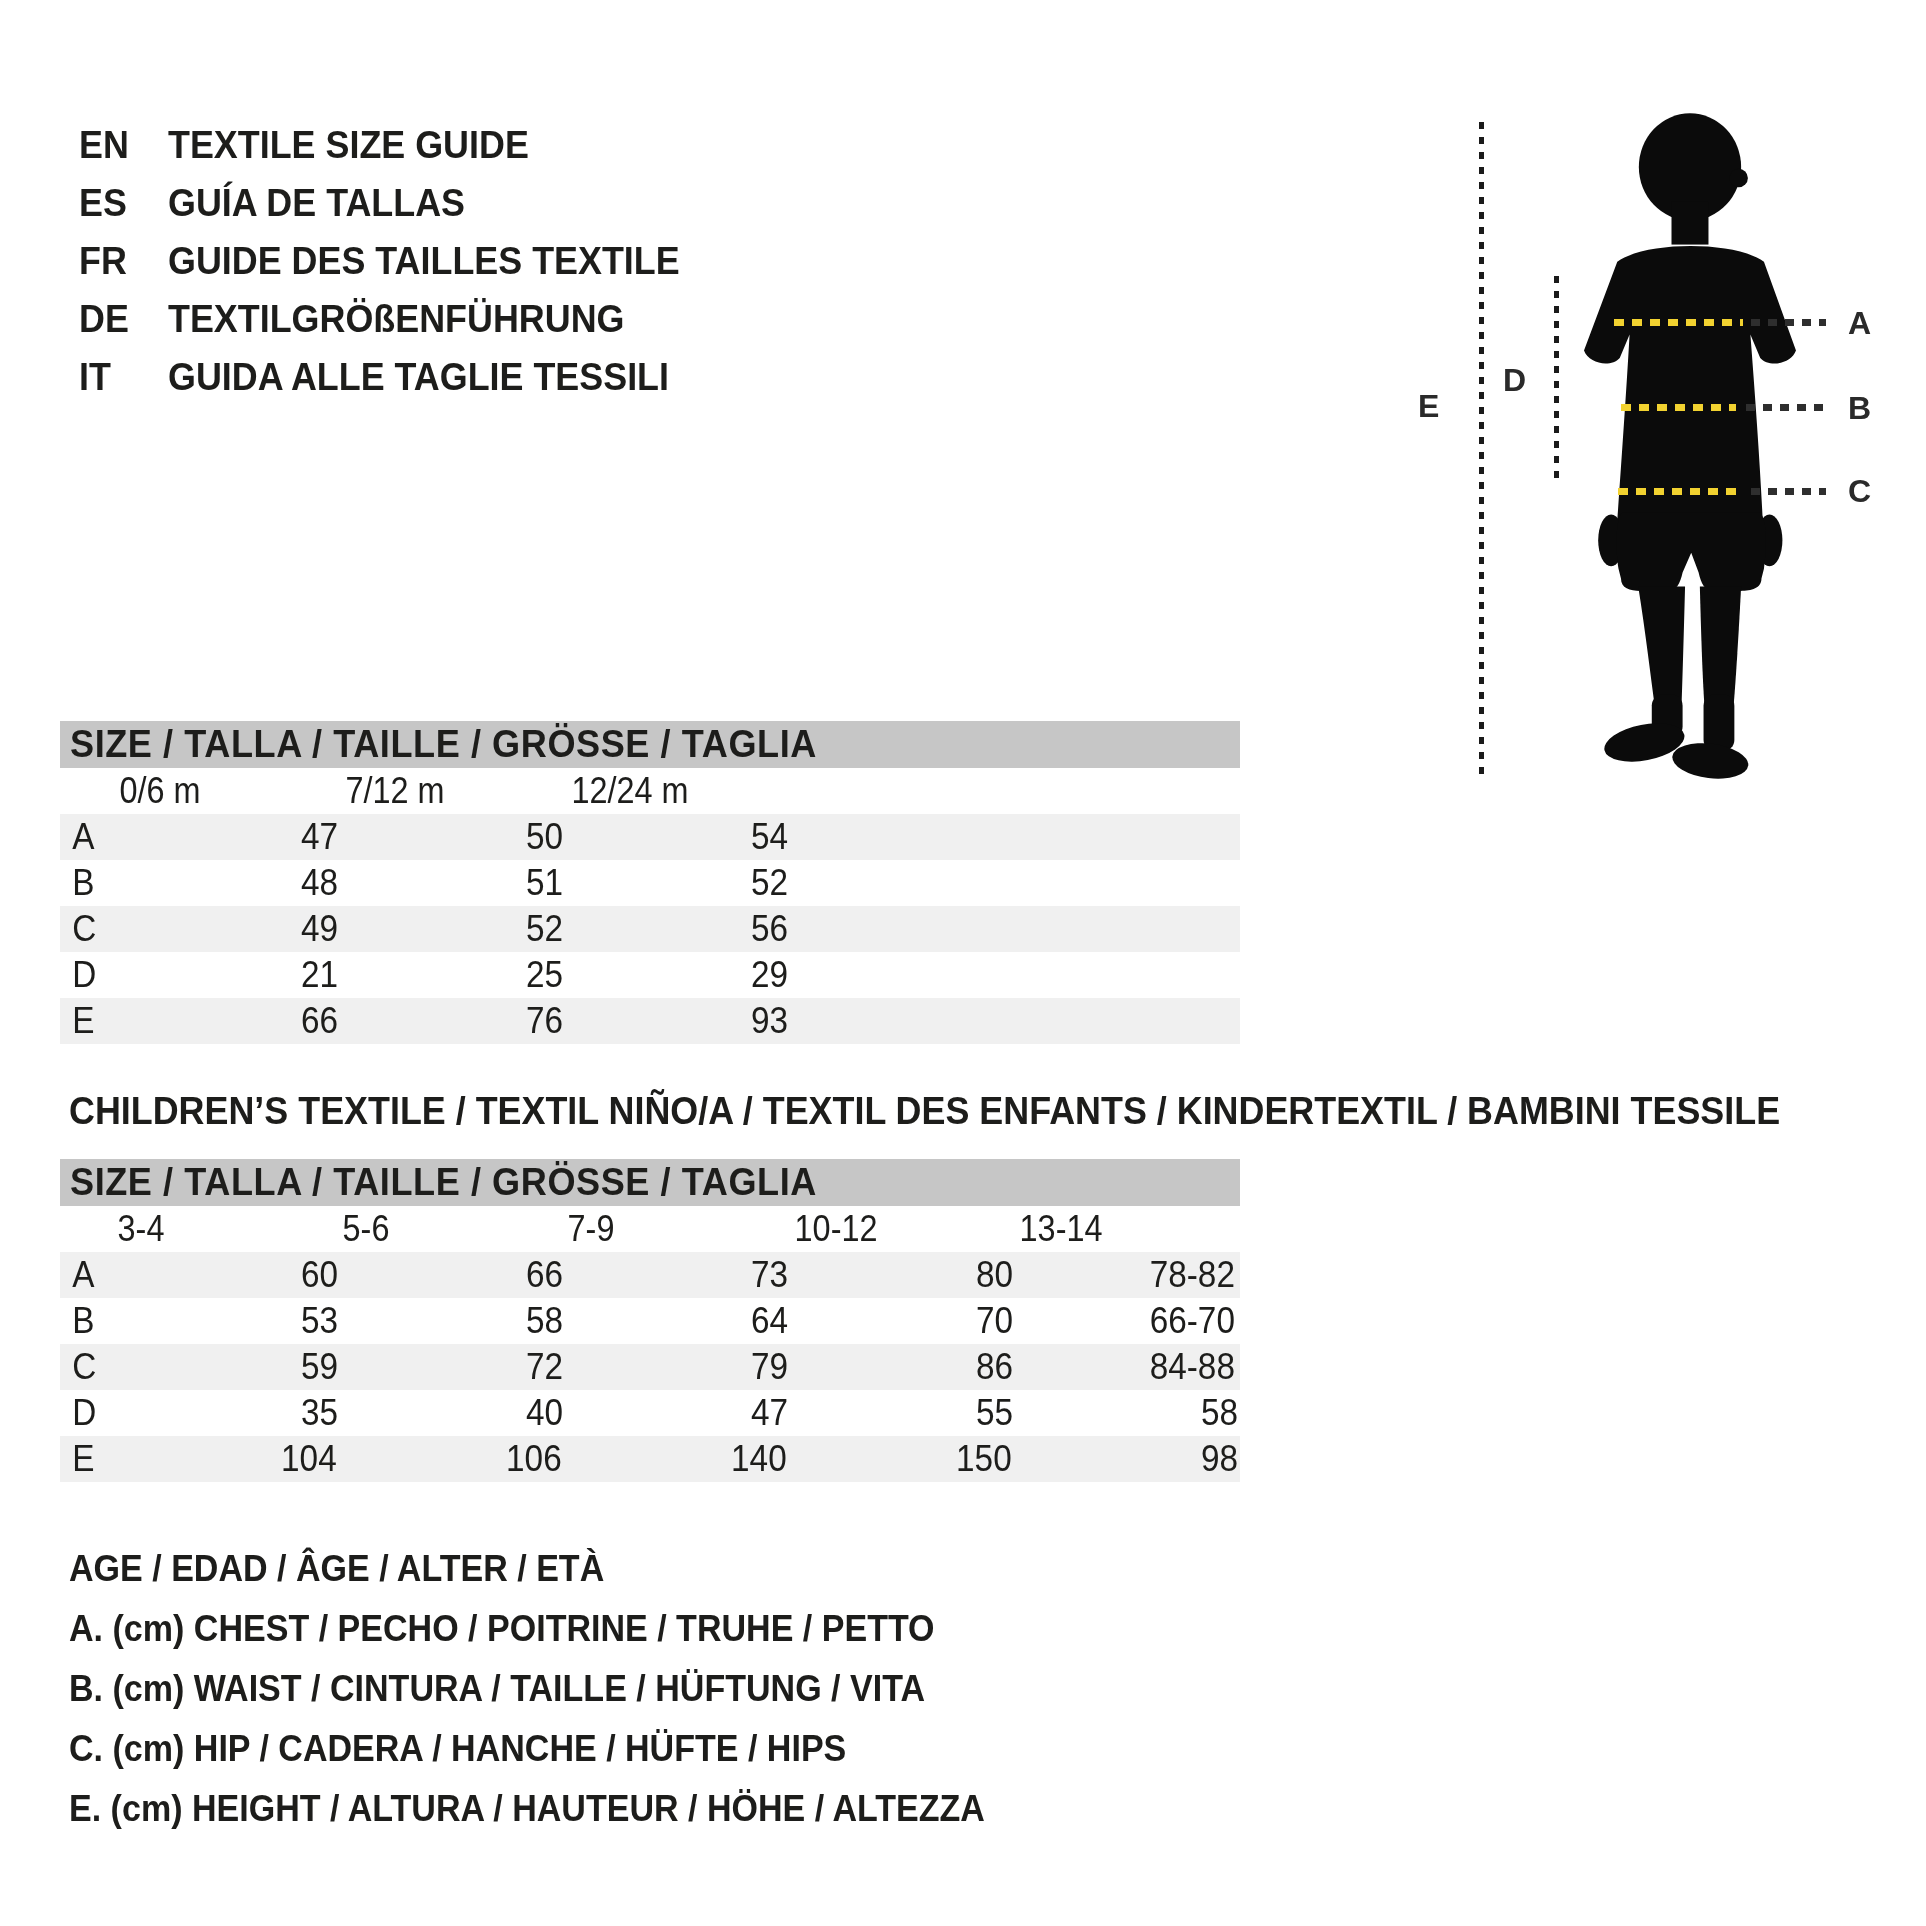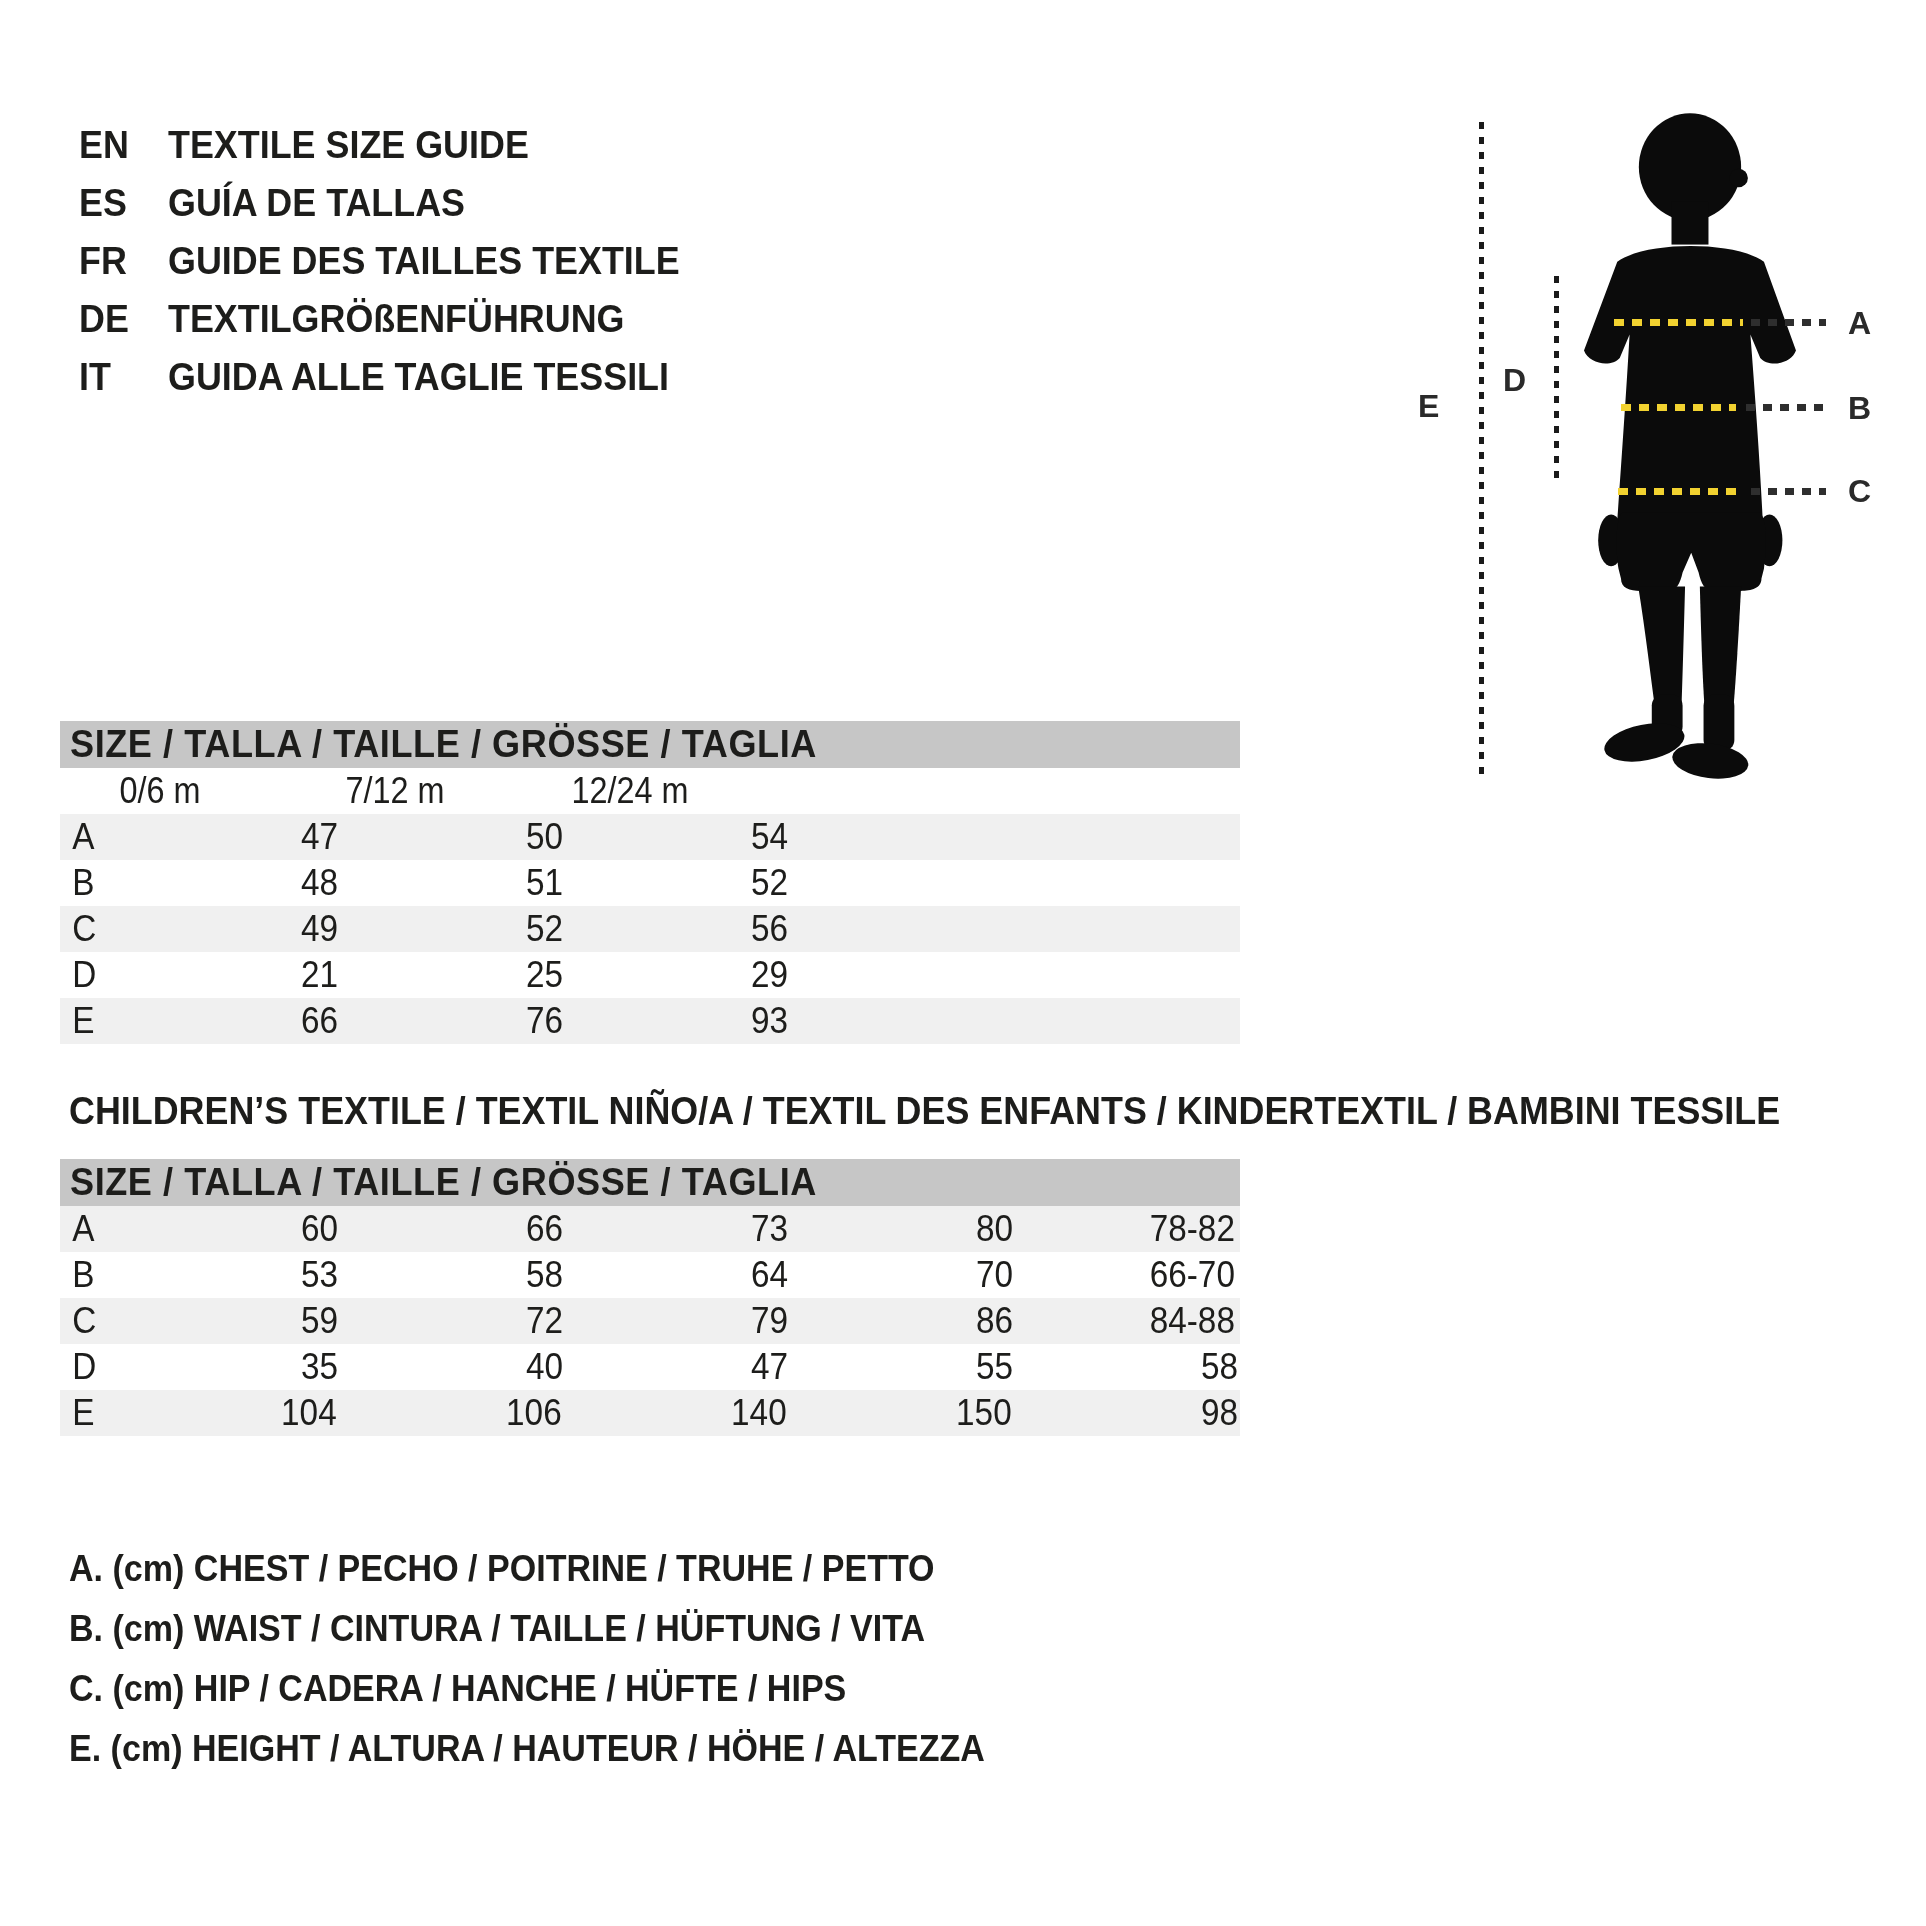--- a/index.html
+++ b/index.html
@@ -177,20 +177,28 @@
   </div>
 
   <div class="section-title title-children">
     <span class="cond">CHILDREN’S TEXTILE / TEXTIL NIÑO/A / TEXTIL DES ENFANTS / KINDERTEXTIL / BAMBINI TESSILE</span>
   </div>
   <div class="size-table tbl-children">
     <div class="size-band">
       <span class="cond">SIZE / TALLA / TAILLE / GRÖSSE / TAGLIA</span>
     </div>
     <div>
+        <div class="grid-row" style="grid-template-columns: 55px repeat(5, 225px) 1fr;">
+          <span></span>
+          <span class="col-head"><span class="cond-c">3-4</span></span>
+          <span class="col-head"><span class="cond-c">5-6</span></span>
+          <span class="col-head"><span class="cond-c">7-9</span></span>
+          <span class="col-head"><span class="cond-c">10-12</span></span>
+          <span class="col-head"><span class="cond-c">13-14</span></span>
+        </div>
         <div class="grid-row row-alt" style="grid-template-columns: 55px repeat(5, 225px) 1fr;">
           <span class="row-label"><span class="cond-c">A</span></span>
           <span class="cell"><span class="cond-c">60</span></span>
           <span class="cell"><span class="cond-c">66</span></span>
           <span class="cell"><span class="cond-c">73</span></span>
           <span class="cell"><span class="cond-c">80</span></span>
           <span class="cell"><span class="cond-c">78-82</span></span>
         </div>
         <div class="grid-row" style="grid-template-columns: 55px repeat(5, 225px) 1fr;">
           <span class="row-label"><span class="cond-c">B</span></span>
@@ -222,20 +230,23 @@
           <span class="cell"><span class="cond-c">106</span></span>
           <span class="cell"><span class="cond-c">140</span></span>
           <span class="cell"><span class="cond-c">150</span></span>
           <span class="cell"><span class="cond-c">98</span></span>
         </div>
       </div>
   </div>
 
   <div class="legend">
       <div class="legend-line">
+        <span class="cond">AGE / EDAD / ÂGE / ALTER / ETÀ</span>
+      </div>
+      <div class="legend-line">
         <span class="cond">A. (cm) CHEST / PECHO / POITRINE / TRUHE / PETTO</span>
       </div>
       <div class="legend-line">
         <span class="cond">B. (cm) WAIST / CINTURA / TAILLE / HÜFTUNG / VITA</span>
       </div>
       <div class="legend-line">
         <span class="cond">C. (cm) HIP / CADERA / HANCHE / HÜFTE / HIPS</span>
       </div>
       <div class="legend-line">
         <span class="cond">E. (cm) HEIGHT / ALTURA / HAUTEUR / HÖHE / ALTEZZA</span>

